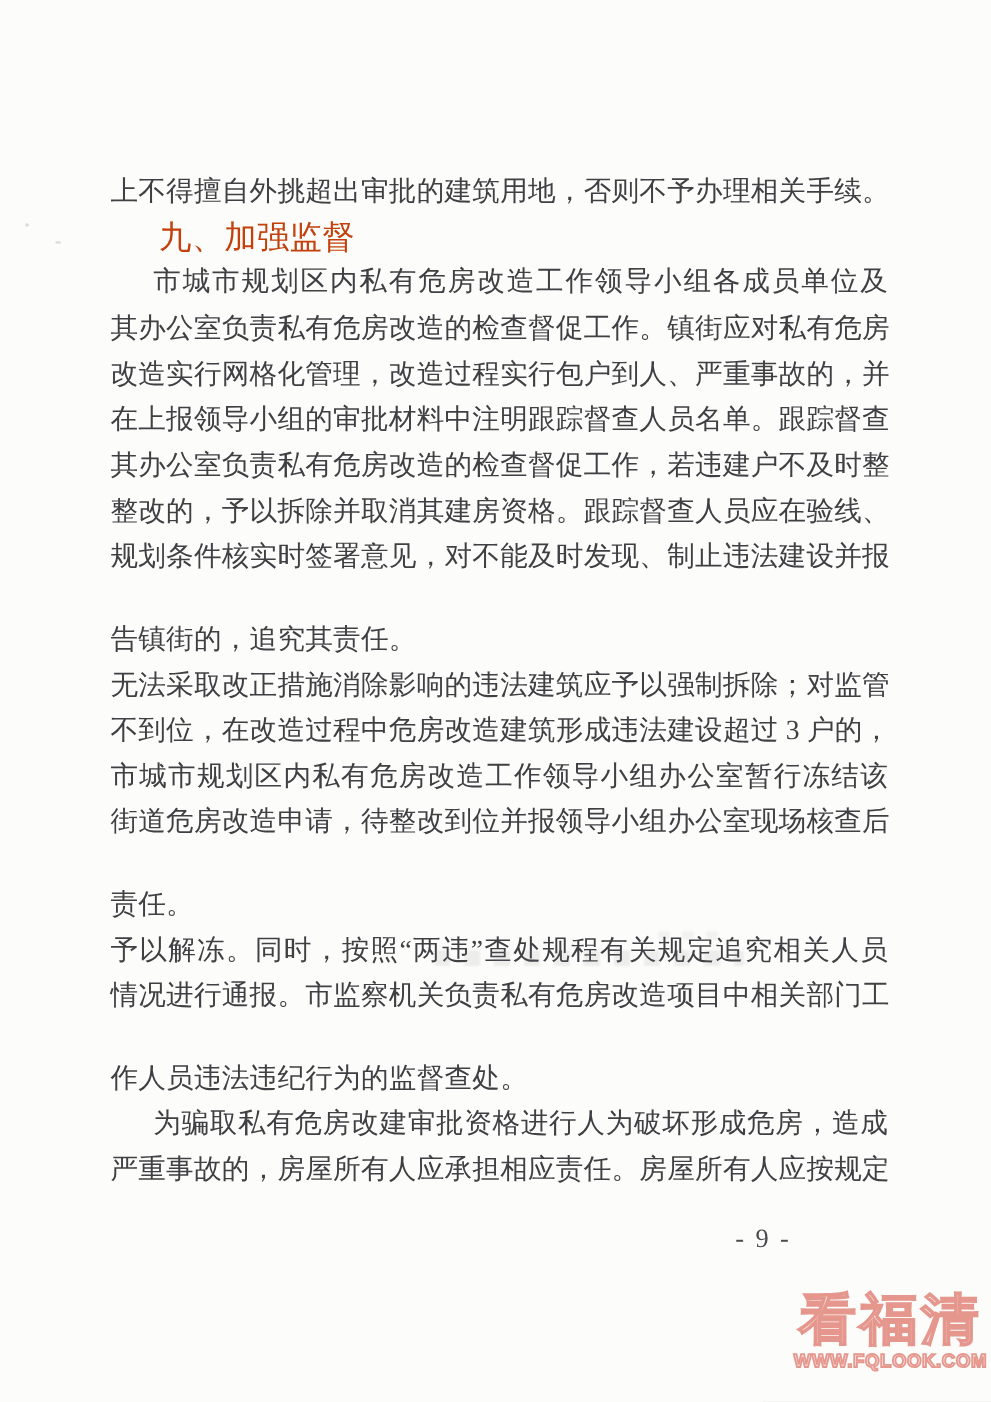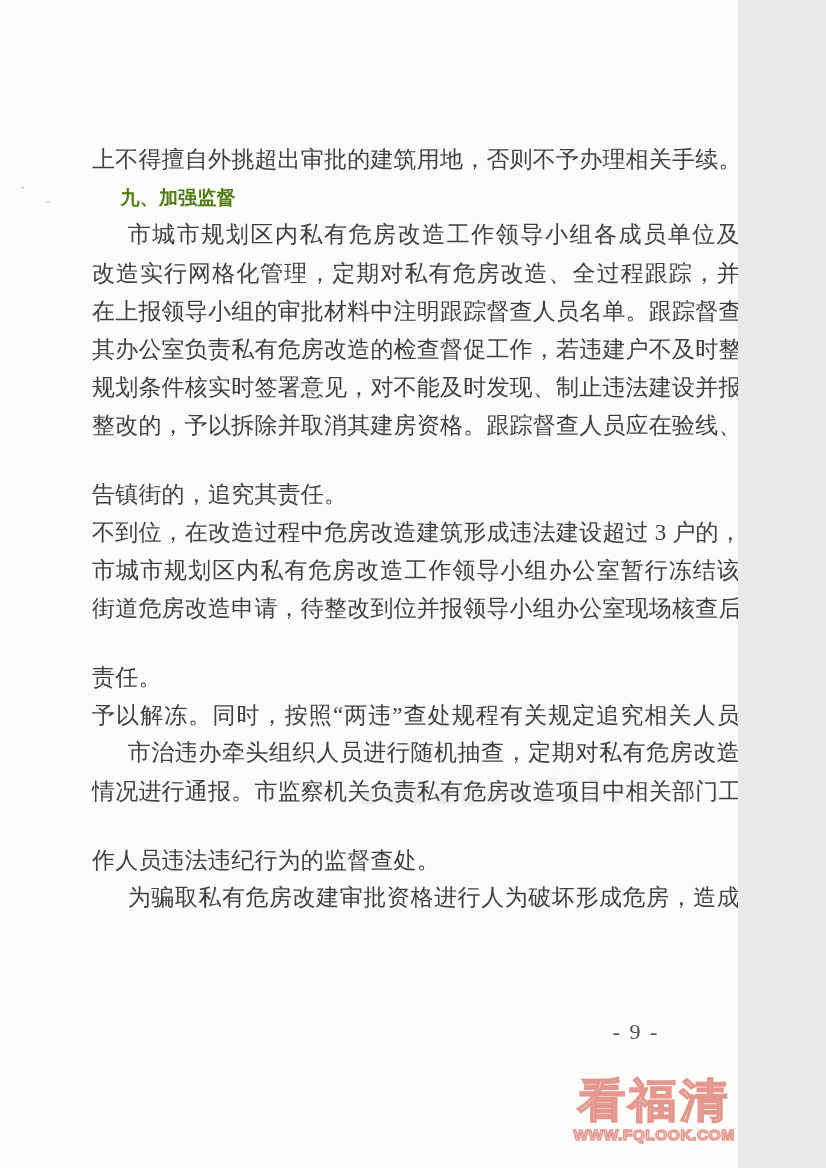--- a/index.html
+++ b/index.html
@@ -3,21 +3,21 @@
 <meta charset="utf-8">
 <style>
   html,body { margin:0; padding:0; }
   body {
     width:826px; height:1168px;
     background:#e9e9e9;
     font-family:"Liberation Serif","DejaVu Serif",serif;
   }
   .page {
     position:relative;
-    width:738px; height:1168px;
+    width:826px; height:1168px;
     background:#fcfcfa;
     overflow:hidden;
   }
   
   .text-block {
     position:absolute;
     left:92px; top:141px;
     width:648px;
   }
   .line {
@@ -29,25 +29,25 @@
     text-align:justify;
     text-align-last:justify;
     text-justify:inter-ideograph;
     white-space:nowrap;
     letter-spacing:0.2px;
   }
   .line.indent { text-indent:1.55em;font-family:Liberation Mono, monospace; }
   .line.end    { text-align-last:left;margin-top:31px; }
   .line.heading {
     font-family:"Liberation Sans","DejaVu Sans",sans-serif;
-    font-weight:700;
-    font-size:19px;
+    font-weight:400;
+    font-size:27px;
     text-align-last:left;
     text-indent:1.5em;
-    color:#4d7c0f;
+    color:#c2410c;
   }
   
   .page-number {
     position:absolute;
     left:601px; top:1019px;
     width:70px;
     text-align:center;
     font-size:22px;
     letter-spacing:2px;
     color:#4a4a50;
@@ -101,35 +101,37 @@
 </style>
 </head>
 <body>
 
 <div class="page">
 
   <div class="text-block" style="color: rgb(63, 63, 68);">
       <p class="line body">上不得擅自外挑超出审批的建筑用地，否则不予办理相关手续。</p>
       <p class="line heading">九、加强监督</p>
       <p class="line indent">市城市规划区内私有危房改造工作领导小组各成员单位及</p>
-      <p class="line body">改造实行网格化管理，定期对私有危房改造、全过程跟踪，并</p>
+      <p class="line body">其办公室负责私有危房改造的检查督促工作。镇街应对私有危房</p>
+      <p class="line body">改造实行网格化管理，改造过程实行包户到人、严重事故的，并</p>
       <p class="line body">在上报领导小组的审批材料中注明跟踪督查人员名单。跟踪督查</p>
       <p class="line body">其办公室负责私有危房改造的检查督促工作，若违建户不及时整</p>
+      <p class="line body">整改的，予以拆除并取消其建房资格。跟踪督查人员应在验线、</p>
       <p class="line body">规划条件核实时签署意见，对不能及时发现、制止违法建设并报</p>
-      <p class="line body">整改的，予以拆除并取消其建房资格。跟踪督查人员应在验线、</p>
       <p class="line end">告镇街的，追究其责任。</p>
+      <p class="line body">无法采取改正措施消除影响的违法建筑应予以强制拆除；对监管</p>
       <p class="line body">不到位，在改造过程中危房改造建筑形成违法建设超过 3 户的，</p>
       <p class="line body">市城市规划区内私有危房改造工作领导小组办公室暂行冻结该</p>
       <p class="line body">街道危房改造申请，待整改到位并报领导小组办公室现场核查后</p>
       <p class="line end">责任。</p>
       <p class="line body">予以解冻。同时，按照“两违”查处规程有关规定追究相关人员</p>
-      <p class="line indent">市治违办牵头组织人员进行随机抽查，定期对私有危房改造</p>
       <p class="line body">情况进行通报。市监察机关负责私有危房改造项目中相关部门工</p>
       <p class="line end">作人员违法违纪行为的监督查处。</p>
       <p class="line indent">为骗取私有危房改建审批资格进行人为破坏形成危房，造成</p>
+      <p class="line body">严重事故的，房屋所有人应承担相应责任。房屋所有人应按规定</p>
     </div>
 
   <div class="page-number">- 9 -</div>
 
   <div class="smudge smudge-1"></div>
   <div class="smudge smudge-2"></div>
   <div class="speck speck-1"></div>
   <div class="speck speck-2"></div>
 
   <div class="watermark" style="color: rgb(247, 226, 223); -webkit-text-stroke: 1.5px rgb(229, 150, 141);">

